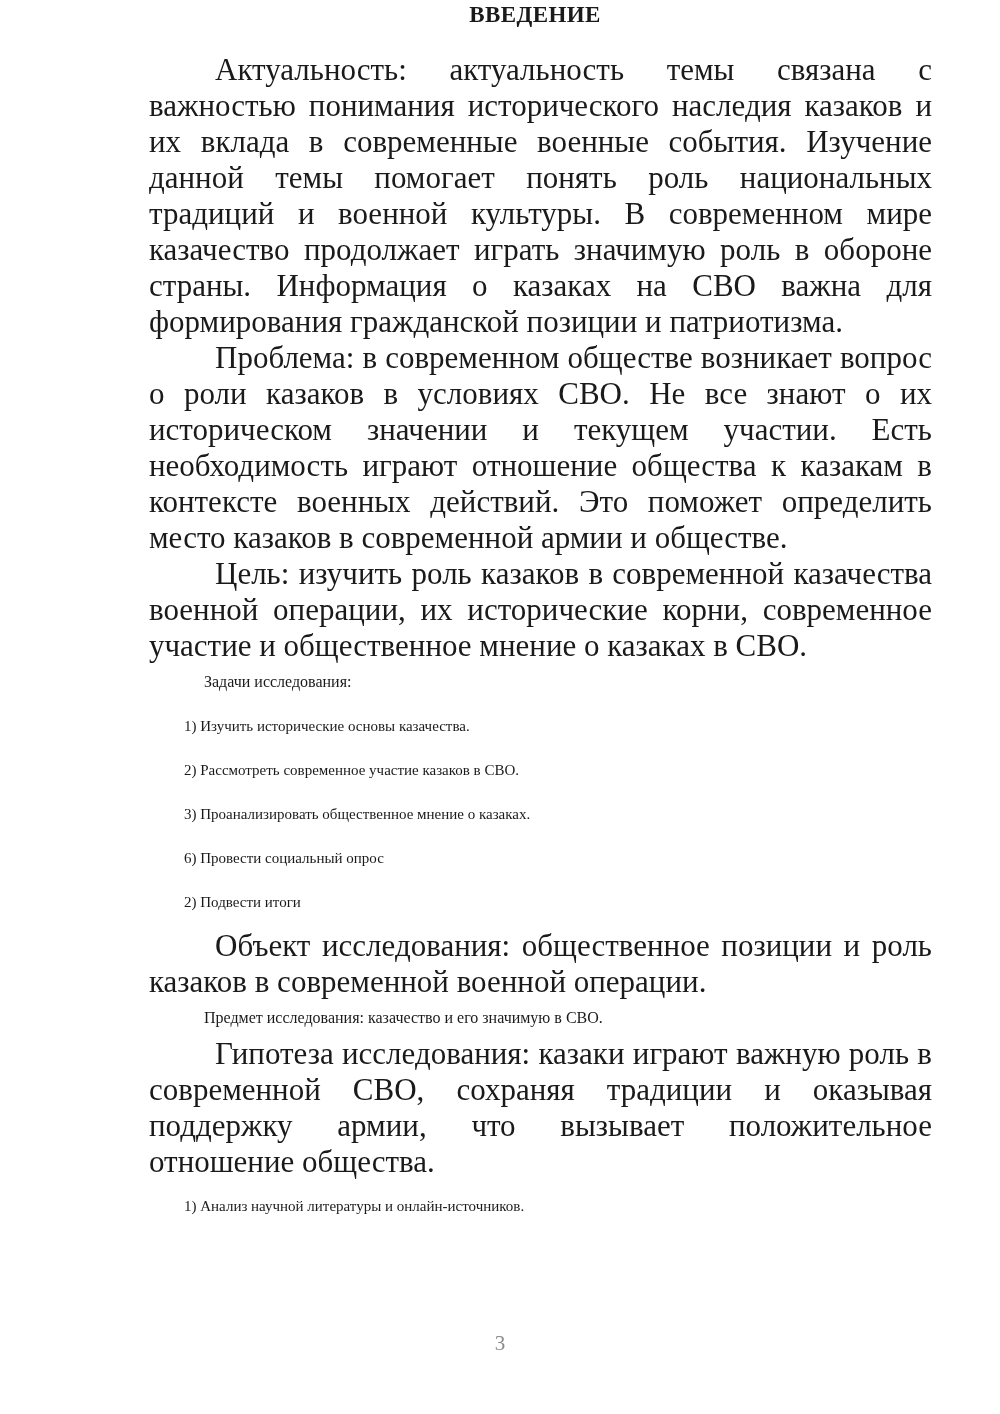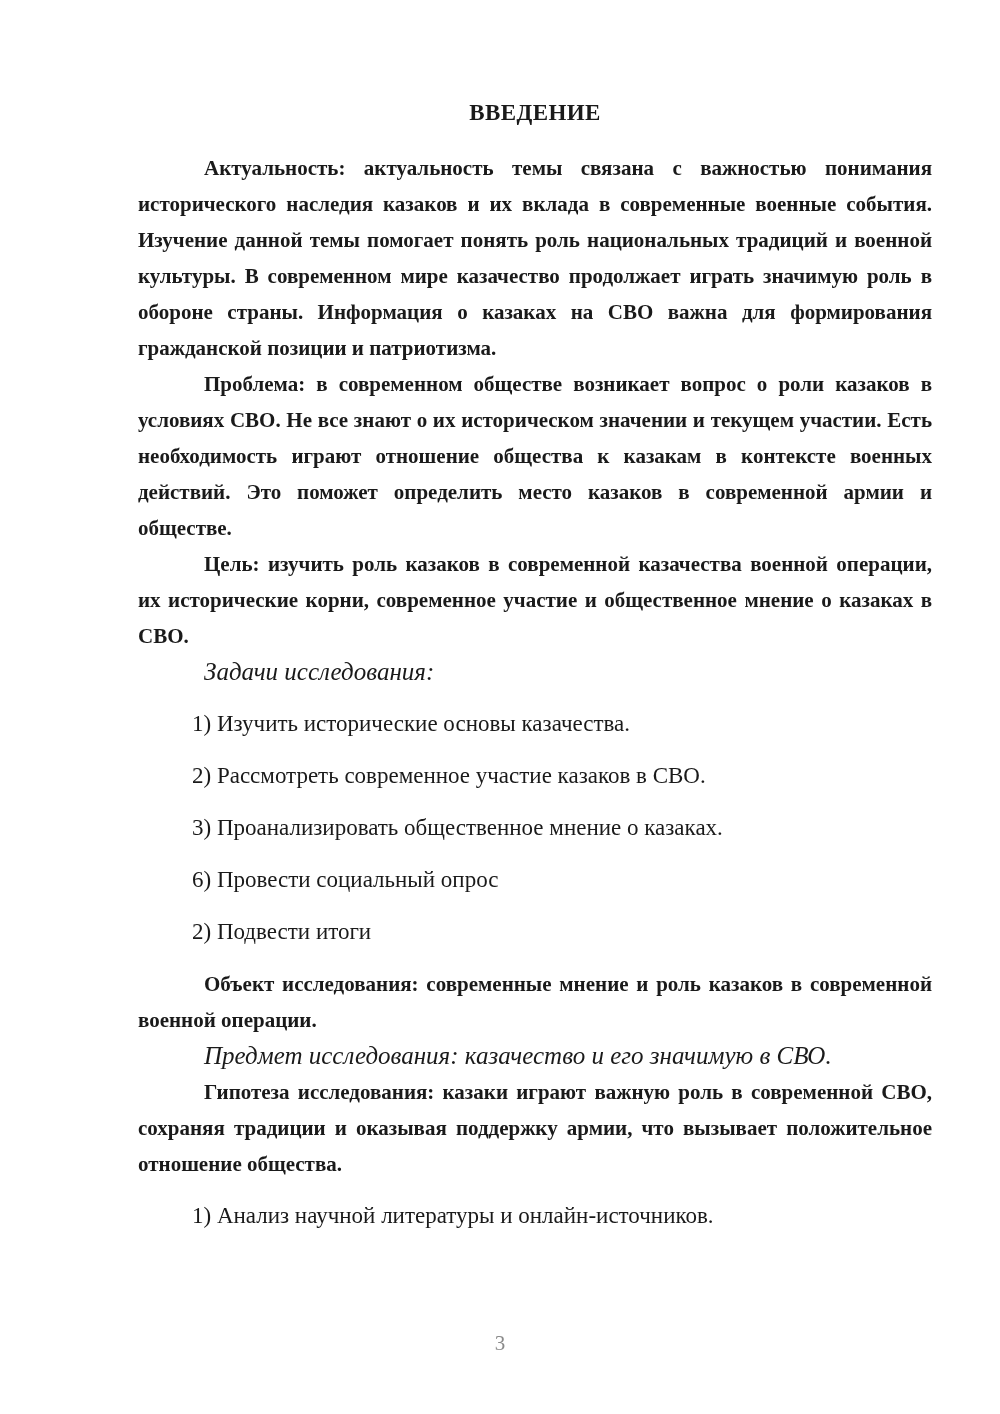--- a/index.html
+++ b/index.html
@@ -25,55 +25,52 @@
     left: 138px;
     top: 0;
     width: 794px;
   }
   .doc-title {
     font-size: 23px;
     font-weight: bold;
     text-align: center;
     letter-spacing: 0.4px;
     margin: 0;
-    padding-top: 98px;
     line-height: 30px;
   }
   .body-block {
     margin-top: 22px;
   }
   p.para {
-    font-size: 21px;
+    font-size: 31px;
     line-height: 36px;
     text-align: justify;
     text-justify: inter-word;
     text-indent: 66px;
-    margin: 0 0 0 0;
+    margin: 0 0 0 11px;
     hyphens: none;
-    font-weight: bold;
   }
   p.lead {
-    font-size: 25px;
+    font-size: 16px;
     line-height: 36px;
     text-align: left;
     text-indent: 66px;
     margin: 0;
-    font-style: italic;
   }
   ol.items, ul.items {
     list-style: none;
     margin: 0;
     padding: 0;
   }
   li.item {
-    font-size: 23px;
+    font-size: 15px;
     line-height: 36px;
     text-align: left;
     text-indent: 0;
-    margin: 16px;
+    margin: 8px;
     padding-left: 38px;
   }
   .page-number {
     position: absolute;
     left: 0;
     right: 0;
     top: 1330px;
     text-align: center;
     font-size: 21px;
     line-height: 26px;
@@ -100,21 +97,21 @@
       <p class="lead">Задачи исследования:</p>
 
       <ol class="items">
         <li class="item">1) Изучить исторические основы казачества.</li>
         <li class="item">2) Рассмотреть современное участие казаков в СВО.</li>
         <li class="item">3) Проанализировать общественное мнение о казаках.</li>
         <li class="item">6) Провести социальный опрос</li>
         <li class="item">2) Подвести итоги</li>
       </ol>
 
-      <p class="para">Объект исследования: современные мнение и роль казаков в современной военной операции.</p>
+      <p class="para">Объект исследования: общественное позиции и роль казаков в современной военной операции.</p>
 
       <p class="lead">Предмет исследования: казачество и его значимую в СВО.</p>
 
       <p class="para">Гипотеза исследования: казаки играют важную роль в современной СВО, сохраняя традиции и оказывая поддержку армии, что вызывает положительное отношение общества.</p>
 
 
       <ol class="items">
         <li class="item">1) Анализ научной литературы и онлайн-источников.</li>
       </ol>
 

